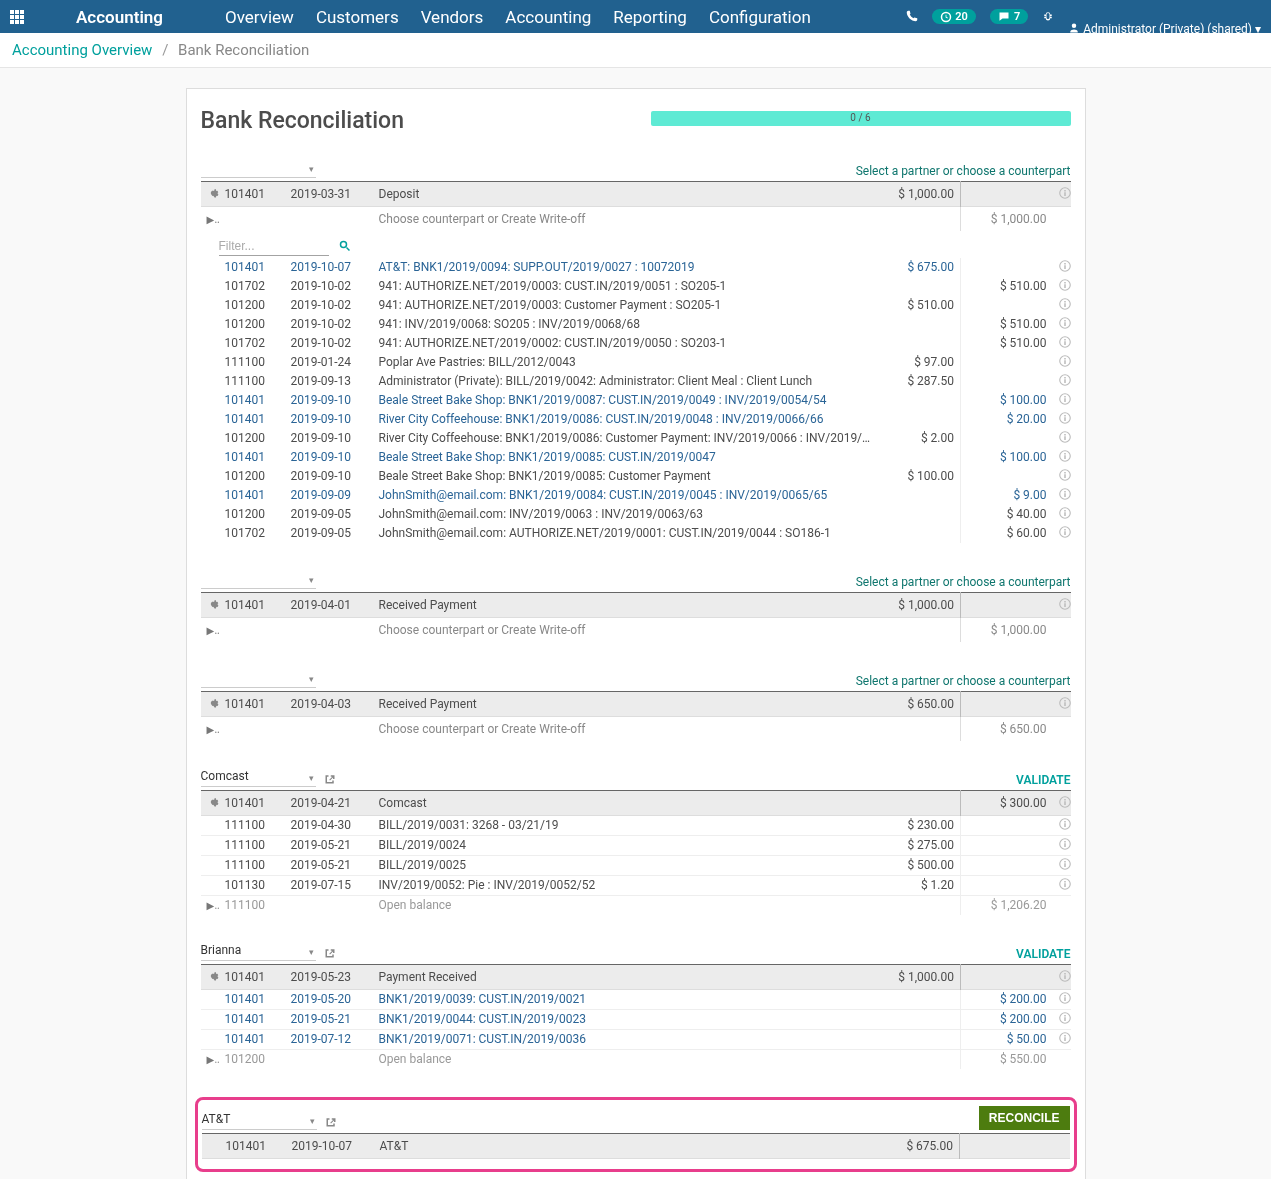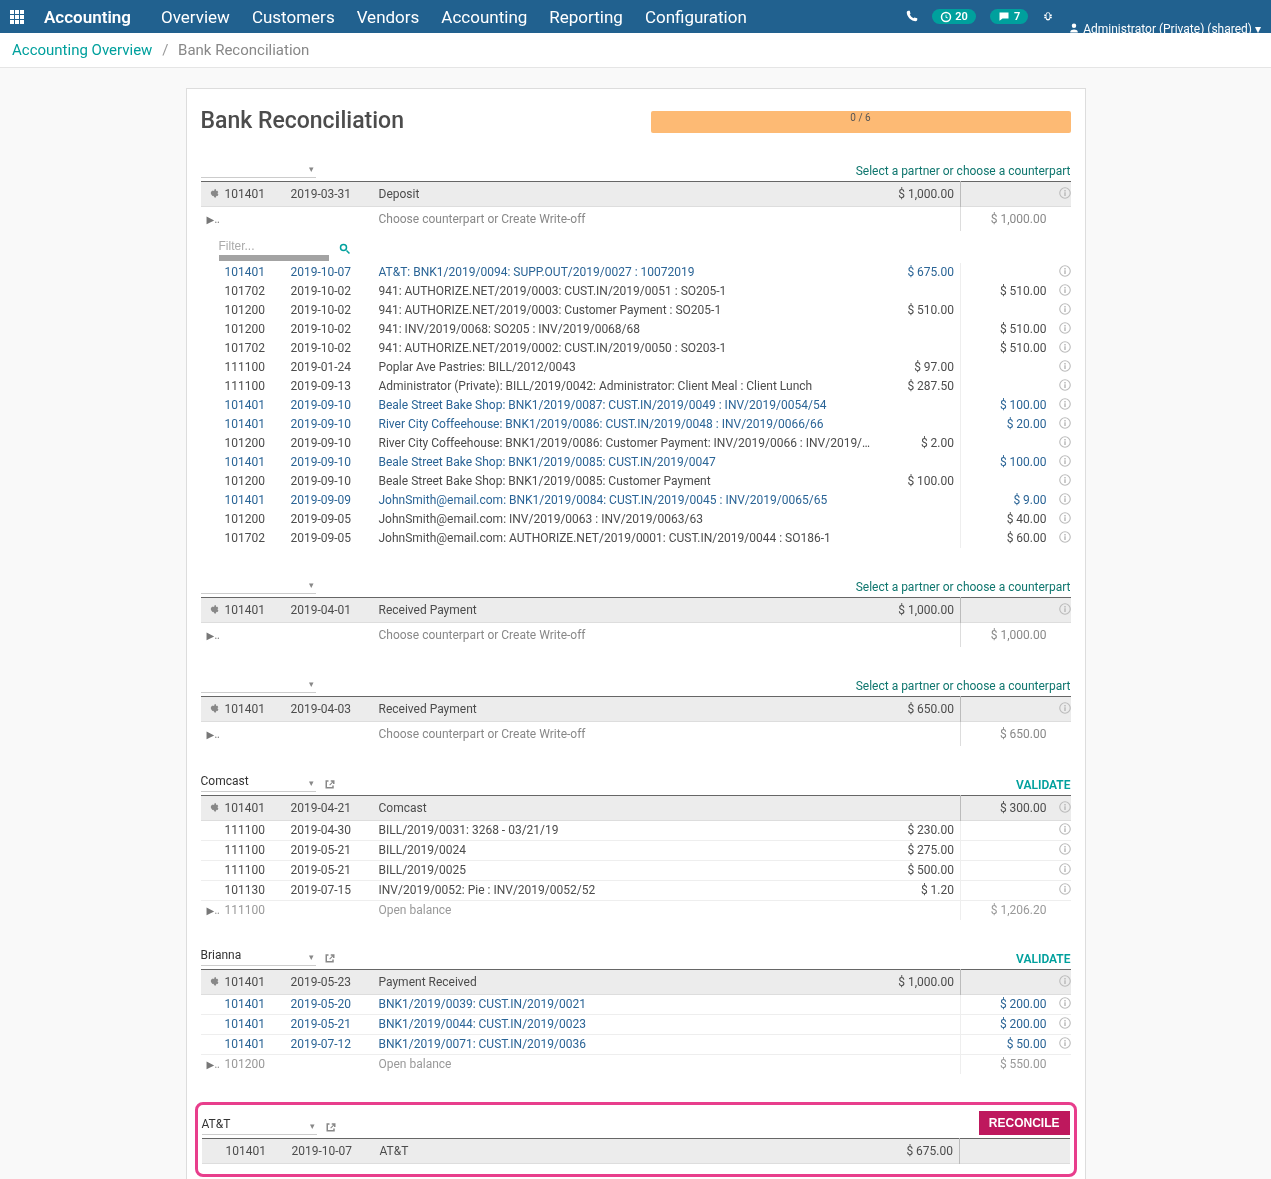--- a/index.html
+++ b/index.html
@@ -148,21 +148,21 @@
   .topnav{ background:#215B86;}
   .topnav{ background:#1A547E;}
   .topnav{ background:#19537E;}
   .topnav{ background:#18527D;}
   .topnav{ background:#17517C;}
   .topnav{ background:#1A547F;}
   
   .topnav{ background:#875A7B;} 
   .topnav{ background:#1f5f8b;}
   .topnav{ background:#2C6A97;}
-  .topnav{ background:#1e5985;}
+  .topnav{ background:#1e5985;gap:32px;}
   
   .topnav{
     background:#21618F;
     height:33px;
     padding:0 10px;
   }
 
   .apps-icon { width:16px; display:inline-flex; flex-wrap:wrap; gap:1px; margin-right:18px;}
   .apps-icon i{ width:4px; height:4px; background:#fff; display:block;}
   .brand { font-weight:600; font-size:17px; margin-right:30px; color:#fff;}
@@ -182,30 +182,30 @@
     font-size:15px;
   }
   .breadcrumb a{ color:#0e8f8f; color:#0f9f9f; color:#00a09d; text-decoration:none;}
   .breadcrumb .sep{ color:#999; margin:0 6px;}
   .breadcrumb .cur{ color:#888;}
 
   .page-outer{ padding:20px 0 80px; display:flex; justify-content:center; background:#f9f9f9;}
   .sheet{ width:900px; background:#fff; border:1px solid #ddd; padding:14px 14px 40px;}
   .sheet h1{ font-size:23px; font-weight:500; margin:4px 0 26px; color:#4c4c4c; display:inline-block;}
   .progress-wrap{ float:right; width:420px; margin-top:8px;}
-  .progress-bar{ height:22px; background:#fdba74; border-radius:2px; position:relative; text-align:center; font-size:10px; color:#555; line-height:13px;}
+  .progress-bar{ height:15px; background:#5eead4; border-radius:2px; position:relative; text-align:center; font-size:10px; color:#555; line-height:13px;}
 
   .recon-group{ margin-bottom:28px;}
   .partner-row{ display:flex; align-items:flex-end; font-size:12px; color:#555; margin-bottom:3px;}
   .partner-field{ border-bottom:1px solid #ccc; width:115px; height:18px; font-size:12px; color:#333; position:relative; padding-bottom:1px;}
   .partner-field .caret{ position:absolute; right:2px; bottom:3px; font-size:9px; color:#888;}
   .ext-link{ color:#888; margin-left:8px; font-size:12px;}
   .msg-red{ margin-left:auto; color:#0f766e; font-size:12px;}
   .validate{ margin-left:auto; color:#00a09d; font-weight:600; font-size:12px; cursor:pointer;}
-  .reconcile-btn{ margin-left:auto; background:#be185d; color:#fff; font-weight:600; padding:5px 10px; border:none; font-size:12px; cursor:pointer;}
+  .reconcile-btn{ margin-left:auto; background:#4d7c0f; color:#fff; font-weight:600; padding:5px 10px; border:none; font-size:12px; cursor:pointer;}
 
   table.lines{ width:100%; border-collapse:collapse; font-size:12px; table-layout:fixed;}
   table.lines td{ padding:2px 6px; vertical-align:middle; white-space:nowrap; overflow:hidden; text-overflow:ellipsis;}
   tr.header-line{ background:#ececec; border-top:1px solid #666; border-bottom:1px solid #ddd;}
   tr.header-line td{ padding:5px 6px;}
   tr.choose-line td{ padding:5px 6px; color:#888;}
   tr.sub-line td{ border-bottom:1px solid #eee; padding-top:2px; padding-bottom:2px;}
   .col-gear{ width:18px; color:#888; text-align:center;}
   .col-code{ width:66px;}
   .col-date{ width:86px;}
@@ -213,21 +213,21 @@
   .col-amtL{ width:86px; text-align:right;}
   .col-amtR{ width:90px; text-align:right;}
   .col-info{ width:18px; text-align:center; color:#bbb;}
   .link{ color:#295b7e; color:#2a6496; color:#255a8c; }
   .link{ color:#2a6496;}
   .muted{ color:#999;}
   tr.open-line td{ color:#999;}
   .arrow{ color:#777; font-size:10px;}
   .load-more{ text-align:center; color:#00a09d; font-size:12px; padding:4px; cursor:pointer;}
   .filter-row{ display:flex; align-items:center; gap:10px; margin:6px 0 2px 18px;}
-  .filter-input{ border:none; border-bottom:6px solid #a3a3a3; font-size:12px; padding:2px 0; width:110px; color:#333;}
+  .filter-input{ border:none; border-bottom:1px solid #a3a3a3; font-size:12px; padding:2px 0; width:110px; color:#333;}
   .filter-input::placeholder{ color:#aaa;}
   .search-ic{ color:#00a09d; font-size:13px;}
   .highlight-box{ border:3px solid #e83e8c; border-radius:8px; padding:6px 4px 10px; margin:0 -6px;}
   tr.data-row td{ line-height:15px;}
   .gear{ font-size:11px;}
   .info-i{ font-size:11px;}
   svg.icon{ width:12px; height:12px; vertical-align:-1px;}
   col.c1{width:18px} col.c2{width:66px} col.c3{width:88px} col.c4{} col.c5{width:80px} col.c7{width:92px} col.c8{width:18px}
   .bord-r{ border-right:1px solid #bbb;}
   tr.header-line .bord-r{ border-right:1px solid #bbb;}

